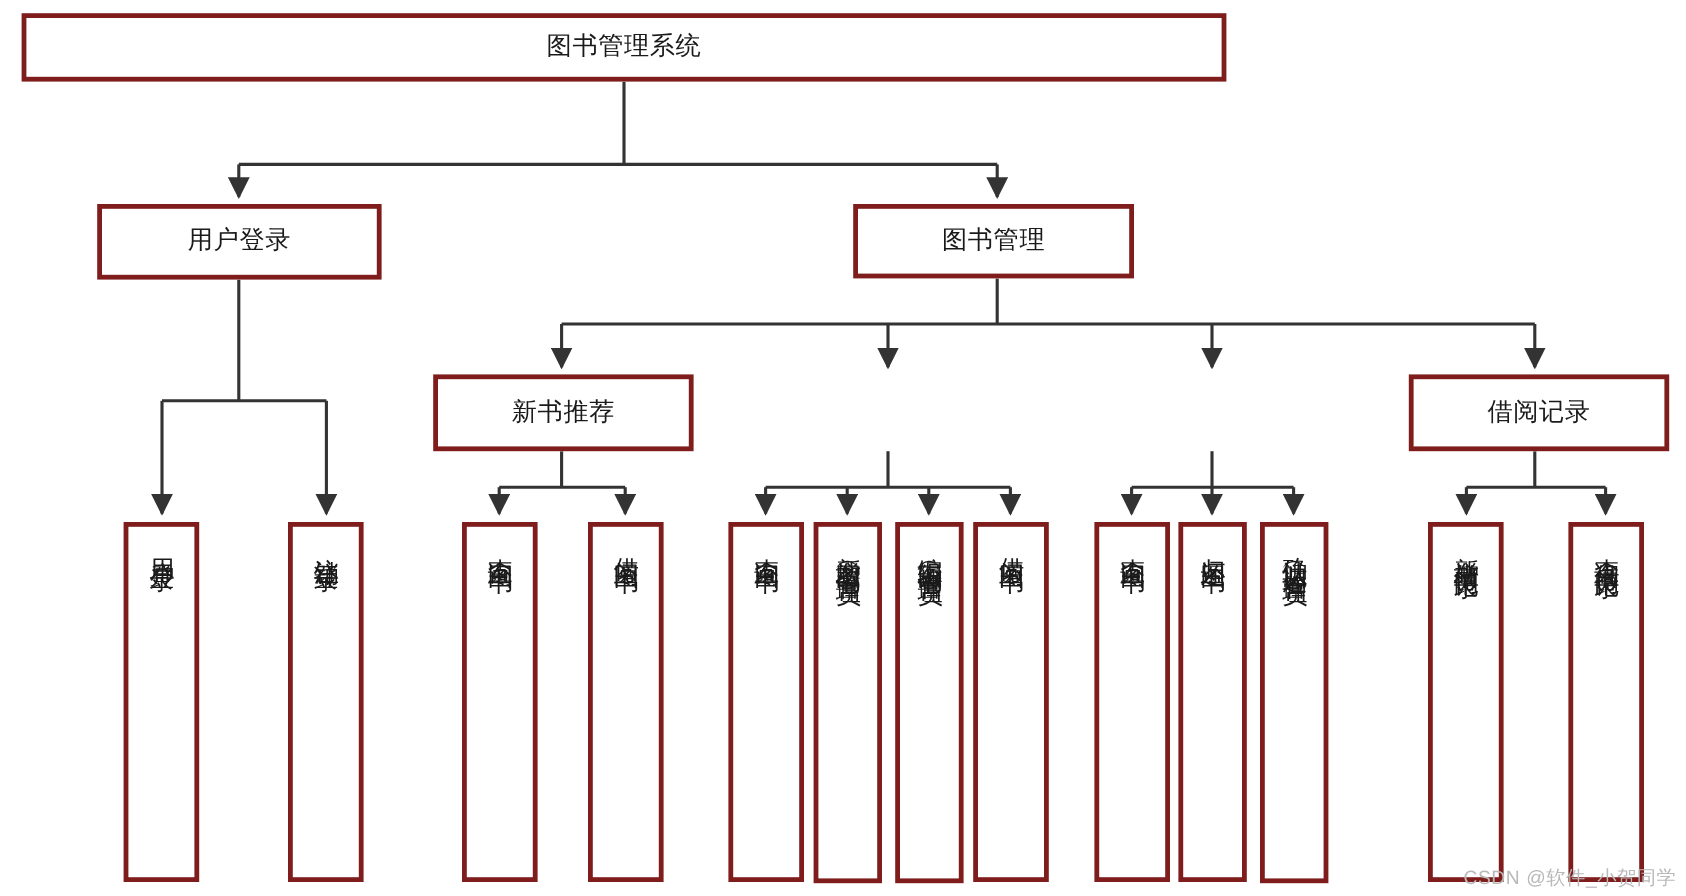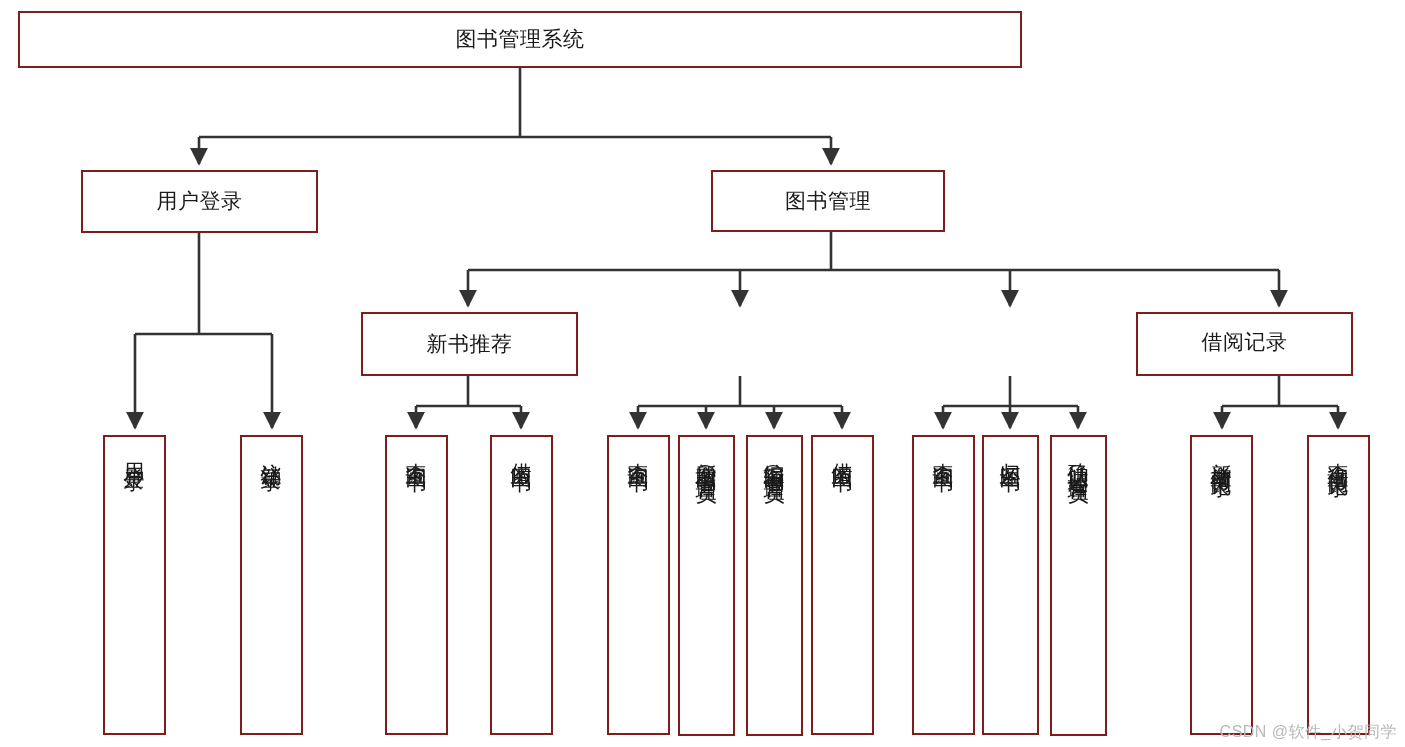--- a/index.html
+++ b/index.html
@@ -20,21 +20,21 @@
   #svg-layer {
     position: absolute;
     left: 0;
     top: 0;
     width: 1405px;
     height: 747px;
   }
   .node {
     position: absolute;
     box-sizing: border-box;
-    border: 2px solid #7f1d1d;
+    border: 4px solid #7f1d1d;
     background: #ffffff;
     display: flex;
     align-items: center;
     justify-content: center;
     color: #1a1a1a;
     z-index: 2;
   }
   .node .label {
     display: block;
     text-align: center;
@@ -131,21 +131,21 @@
   <div class="node horizontal" style="left:81px; top:170px; width:237px; height:63px;">
     <span class="label">用户登录</span>
   </div>
   <div class="node horizontal" style="left:711px; top:170px; width:234px; height:62px;">
     <span class="label">图书管理</span>
   </div>
 
   <div class="node horizontal" style="left:361px; top:312px; width:217px; height:64px;">
     <span class="label">新书推荐</span>
   </div>
-  <div class="node horizontal" style="left:1136px; top:312px; width:217px; height:64px;font-family:Liberation Mono, monospace;">
+  <div class="node horizontal" style="left:1174px; top:312px; width:217px; height:64px;">
     <span class="label">借阅记录</span>
   </div>
 
   <div class="node vertical" style="left:103px; top:435px; width:63px; height:300px;">
     <span class="label">用户登录</span>
   </div>
   <div class="node vertical" style="left:240px; top:435px; width:63px; height:300px;">
     <span class="label">注销登录</span>
   </div>
 

